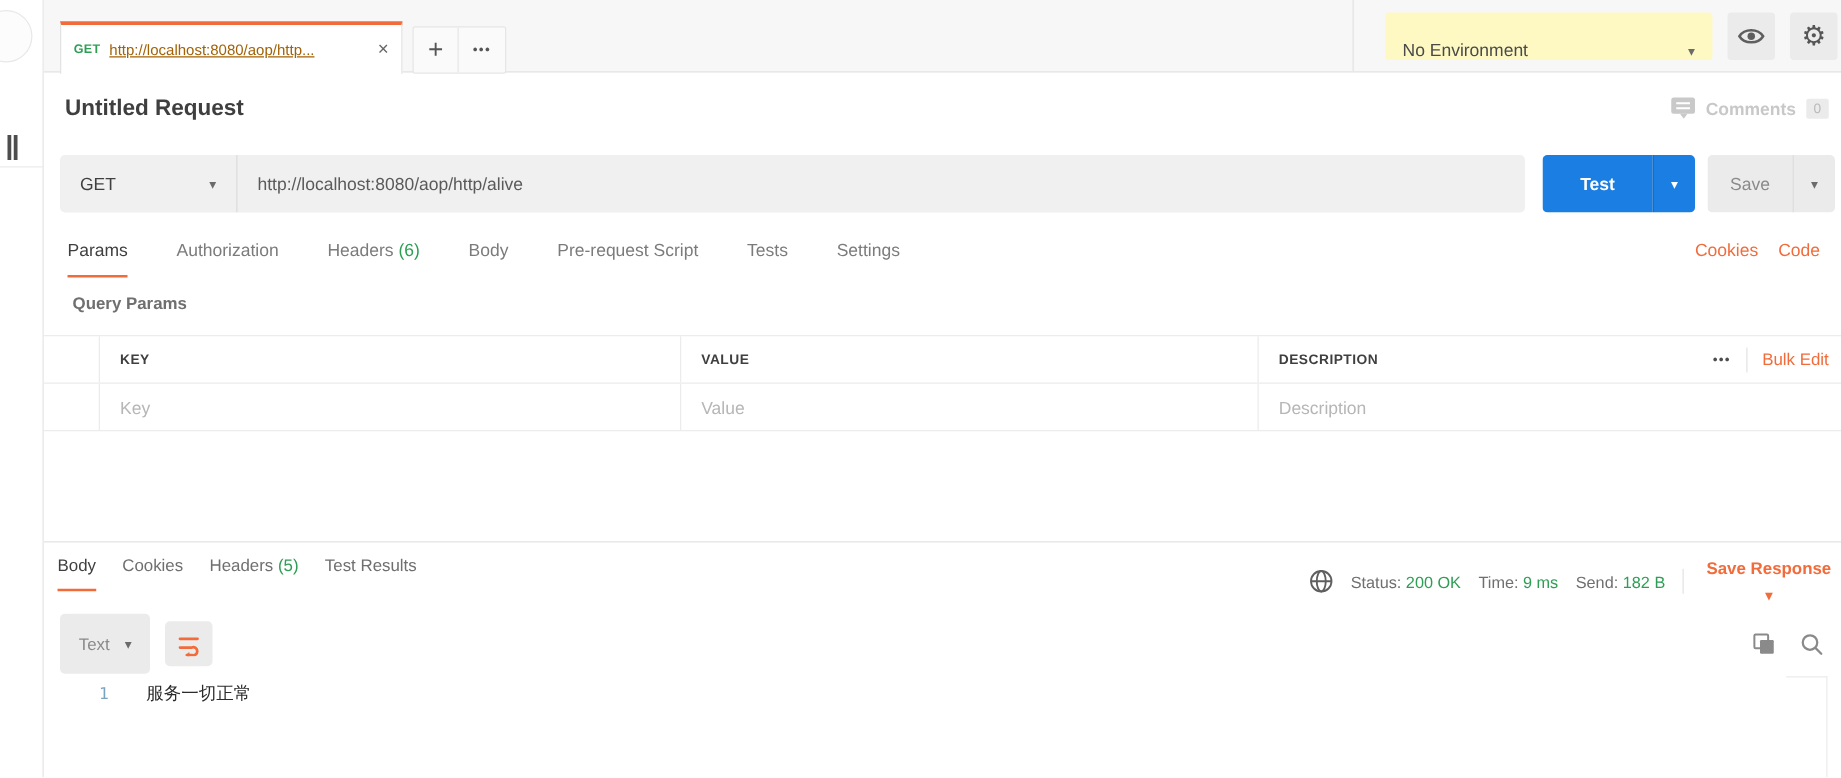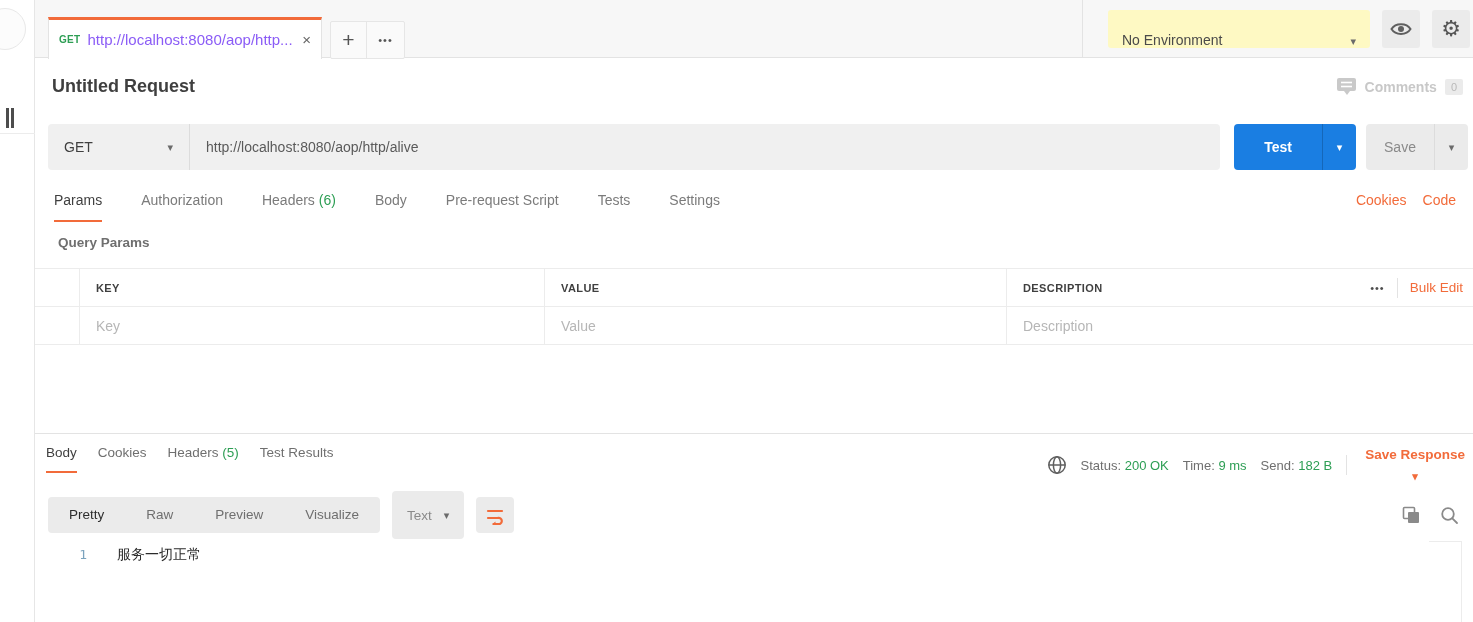--- a/index.html
+++ b/index.html
@@ -16,21 +16,21 @@
   .rail-grip { position:absolute; left:6px; top:108px; display:flex; gap:2px; }
   .rail-grip i { width:3px; height:20px; background:#4d4d4d; }
   .rail-divider { position:absolute; left:0; top:133px; width:35px; border-top:1px solid #ececec; }
 
   
   .topbar { position:absolute; left:35px; top:0; width:1438px; height:58px; background:#f7f7f7; border-bottom:1px solid #e3e3e3; z-index:2; }
   .req-tab { position:absolute; left:13px; top:17px; width:274px; height:42px; background:#fff;
              border:1px solid #e3e3e3; border-top:3px solid #f26b3a; border-bottom:none;
              display:flex; align-items:center; padding:0 10px; gap:7px; z-index:3; }
   .tab-method { font-size:10px; font-weight:bold; color:#2d9e54; letter-spacing:.3px; }
-  .tab-url { font-size:15px; color:#8b5cf6; white-space:nowrap; overflow:hidden; flex:1; }
+  .tab-url { font-size:12px; color:#a16207; white-space:nowrap; overflow:hidden; flex:1;text-decoration:underline; }
   .tab-close { font-size:15px; color:#666; cursor:pointer; line-height:1; }
   .tab-actions { position:absolute; left:295px; top:21px; height:38px; display:flex; align-items:stretch;
                  border:1px solid #e6e6e6; background:#fafafa; border-radius:2px; }
   .tab-actions .plus { width:36px; display:flex; align-items:center; justify-content:center; font-size:21px; color:#555; border-right:1px solid #e6e6e6; cursor:pointer; font-weight:300; }
   .tab-actions .dots { width:37px; display:flex; align-items:center; justify-content:center; font-size:11px; letter-spacing:1px; color:#555; cursor:pointer; }
   .topbar-divider { position:absolute; left:1047px; top:0; height:57px; border-left:1px solid #e3e3e3; }
   .env-cluster { position:absolute; right:3px; top:10px; display:flex; gap:12px; align-items:center; }
   .env-select { width:262px; height:38px; background:#fef9c3; border-radius:3px; display:flex; align-items:flex-end; padding:0 14px; cursor:pointer; }
   .env-select .env-label { font-size:14px; color:#4a4a4a; flex:1; }
   .chev { font-size:11px; color:#6b6b6b; }
@@ -260,26 +260,20 @@
       <span class="stat"><span>Send:</span> <b>182 B</b></span>
       <span class="v-div"></span>
       <span class="save-response">
         <span>Save Response</span>
         <span class="chev">▾</span>
       </span>
     </div>
   </div>
 
   <div class="view-bar">
-    <div class="seg">
-      <span class="seg-item active">Pretty</span>
-      <span class="seg-item">Raw</span>
-      <span class="seg-item">Preview</span>
-      <span class="seg-item">Visualize</span>
-    </div>
     <div class="fmt-select">
       <span class="fmt-label">Text</span>
       <span class="chev">▾</span>
     </div>
     <div class="wrap-btn">
       <svg width="20" height="20" viewBox="0 0 20 20">
         <path d="M3 6 H17" fill="none" stroke="#f26b3a" stroke-width="2.2" stroke-linecap="round"></path>
         <path d="M3 13 H12.5 A3.2 3.2 0 1 1 12.5 19 H8.5" fill="none" stroke="#f26b3a" stroke-width="2.2" stroke-linecap="round"></path>
         <path d="M10.5 16.6 L7.5 19 L10.5 21.4 Z" fill="#f26b3a"></path>
       </svg>

